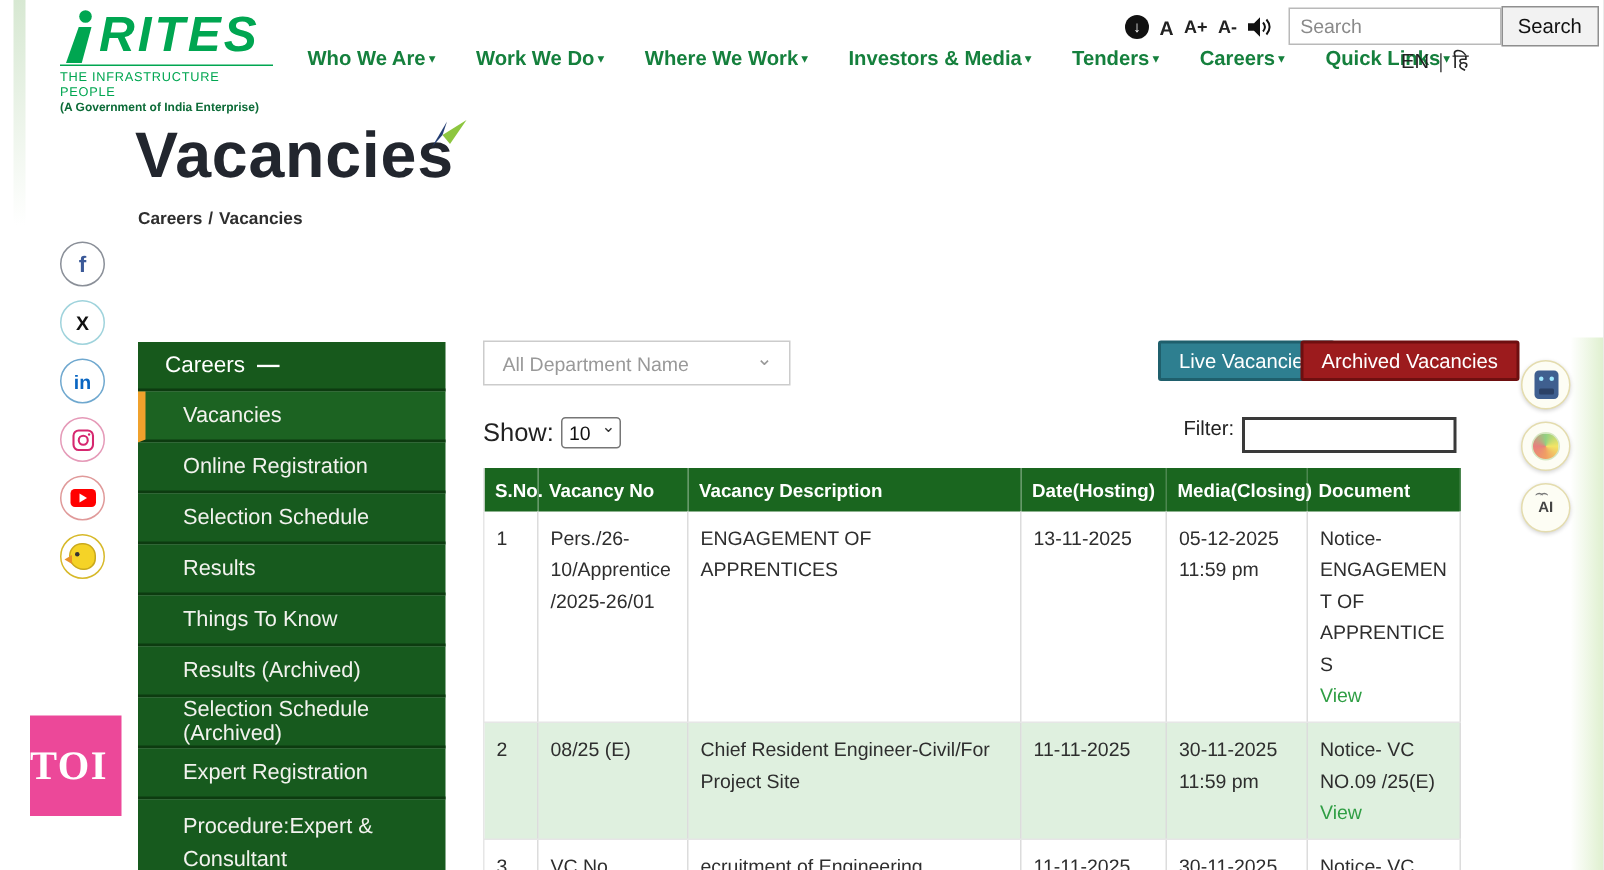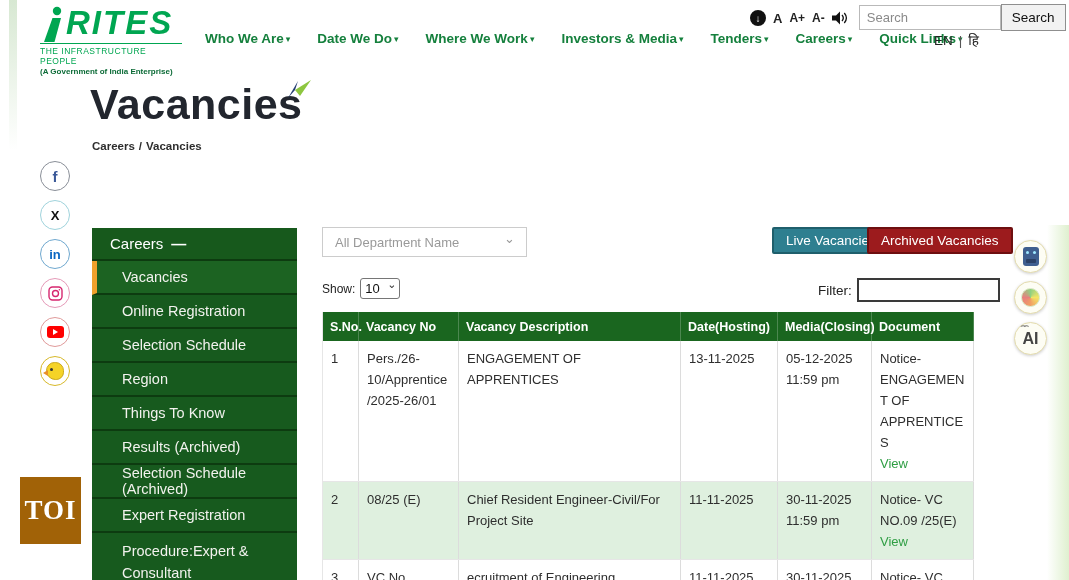--- a/index.html
+++ b/index.html
@@ -76,27 +76,27 @@
   .dept-select { width:100%; height:100%; border:1px solid #ccc; background:#fff; color:#999;
     font-size:13px; padding:0 12px; appearance:none; -webkit-appearance:none; font-family:inherit; cursor:pointer; }
   .dept-wrap::after { content:"⌄"; position:absolute; right:12px; top:4px; color:#999; font-size:13px; pointer-events:none; }
 
   .tab-btn { position:absolute; top:227px; height:27px; color:#fff; font-size:13.5px; font-family:inherit;
     border-radius:2px; cursor:pointer; padding:0 12px; }
   .tab-live { left:772px; background:#2e7f90; border:2px solid #1f5f6c; }
   .tab-archived { left:867px; background:#9c1b1d; border:2px solid #6e0f10; }
 
   .show-wrap { position:absolute; left:322px; top:278px; display:flex; align-items:center; gap:5px; }
-  .show-label { font-size:12px; color:#222; }
+  .show-label { font-size:17px; color:#222; }
   .show-select-wrap { position:relative; }
   .show-select { width:40px; height:21px; border:1px solid #767676; border-radius:3px; background:#fff;
     font-size:13px; color:#111; padding:0 4px; appearance:none; -webkit-appearance:none; font-family:inherit; cursor:pointer; }
   .show-select-wrap::after { content:"⌄"; position:absolute; right:4px; top:0px; font-size:11px; color:#333; pointer-events:none; }
 
-  .filter-wrap { position:absolute; left:818px; top:278px; display:flex; align-items:center; gap:5px; }
+  .filter-wrap { position:absolute; left:789px; top:278px; display:flex; align-items:flex-start; gap:5px; }
   .filter-label { font-size:13.5px; color:#222; }
   .filter-input { width:143px; height:24px; border:2px solid #3a3a3a; font-size:13px; padding:0 5px; font-family:inherit; }
 
   
   .vtable { position:absolute; left:322px; top:312px; width:651px; border-collapse:collapse; table-layout:fixed; }
   .vtable th { background:#1a661f; color:#fff; font-size:12.5px; font-weight:bold; text-align:left;
     padding:6px 7px; border-right:1px solid rgba(255,255,255,.22); height:29px; cursor:pointer; }
   .vtable td { font-size:13px; color:#2e2e2e; line-height:1.62; padding:7px 8px; vertical-align:top;
     border-right:1px solid #dcdcdc; border-bottom:1px solid #e6e6e6; word-wrap:break-word; overflow-wrap:break-word; }
   .vtable td:first-child, .vtable th:first-child { border-left:1px solid #e6e6e6; }
@@ -106,26 +106,26 @@
 
   
   .widgets { position:absolute; left:1014px; top:240px; display:flex; flex-direction:column; gap:8px; }
   .widget { width:33px; height:33px; border-radius:50%; background:#fdfdf4; border:1px solid #e4dcae;
     box-shadow:0 1px 3px rgba(0,0,0,.18); display:flex; align-items:center; justify-content:center; cursor:pointer; }
   .robot-shape { width:16px; height:19px; background:#3f5f8f; border-radius:3px; position:relative; }
   .robot-shape::before { content:""; position:absolute; left:3px; top:4px; width:3px; height:3px; border-radius:50%; background:#9fe8ff; box-shadow:7px 0 0 #9fe8ff; }
   .robot-shape::after { content:""; position:absolute; left:3px; bottom:3px; width:10px; height:4px; background:#2b4166; border-radius:1px; }
   .palette-shape { width:19px; height:19px; border-radius:50%; border:1px solid #cfe3b8;
     background:conic-gradient(#7ec96f, #f2e14c, #ee8f4b, #e46a6a, #7ec96f); opacity:.85; }
-  .ai-label { font-size:16px; font-weight:bold; color:#444; position:relative; }
+  .ai-label { font-size:10px; font-weight:bold; color:#444; position:relative; }
   .ai-label::before { content:"⌢⌢"; position:absolute; left:-2px; top:-9px; font-size:8px; letter-spacing:-2px; color:#777; }
 
   
-  .toi { position:absolute; left:20px; top:477px; width:61px; height:67px; background:#a16207;
-    display:flex; align-items:center; justify-content:center; }
+  .toi { position:absolute; left:20px; top:477px; width:61px; height:67px; background:#ec4899;
+    display:flex; align-items:center; }
   .toi span { color:#fff; font-family:"Liberation Serif","DejaVu Serif",serif; font-weight:bold; font-size:27px; letter-spacing:1px; }
 </style>
 </head>
 <body>
 
 <div class="screen">
   <div class="edge-left"></div>
   <div class="edge-right"></div>
 
   <div class="logo">
@@ -135,21 +135,21 @@
         <path d="M4 36 L12.5 12 L21 12 L14.5 36 Z" fill="#00a651"></path>
       </svg>
       <div class="logo-text">RITES</div>
     </div>
     <div class="logo-tagline">THE INFRASTRUCTURE PEOPLE</div>
     <div class="logo-sub">(A Government of India Enterprise)</div>
   </div>
 
   <div class="nav">
     <span class="navlink"><span>Who We Are</span><span class="caret">▾</span></span>
-    <span class="navlink"><span>Date We Do</span><span class="caret">▾</span></span>
+    <span class="navlink"><span>Work We Do</span><span class="caret">▾</span></span>
     <span class="navlink"><span>Where We Work</span><span class="caret">▾</span></span>
     <span class="navlink"><span>Investors &amp; Media</span><span class="caret">▾</span></span>
     <span class="navlink"><span>Tenders</span><span class="caret">▾</span></span>
     <span class="navlink"><span>Careers</span><span class="caret">▾</span></span>
     <span class="navlink"><span>Quick Links</span><span class="caret">▾</span></span>
   </div>
 
   <div class="access-row">
     <span class="acc-circle">
         <span>↓</span>
@@ -218,21 +218,21 @@
     <div class="side-item active">
         <span>Vacancies</span>
       </div>
     <div class="side-item">
         <span>Online Registration</span>
       </div>
     <div class="side-item">
         <span>Selection Schedule</span>
       </div>
     <div class="side-item">
-        <span>Region</span>
+        <span>Results</span>
       </div>
     <div class="side-item">
         <span>Things To Know</span>
       </div>
     <div class="side-item">
         <span>Results (Archived)</span>
       </div>
     <div class="side-item">
         <span>Selection Schedule (Archived)</span>
       </div>

